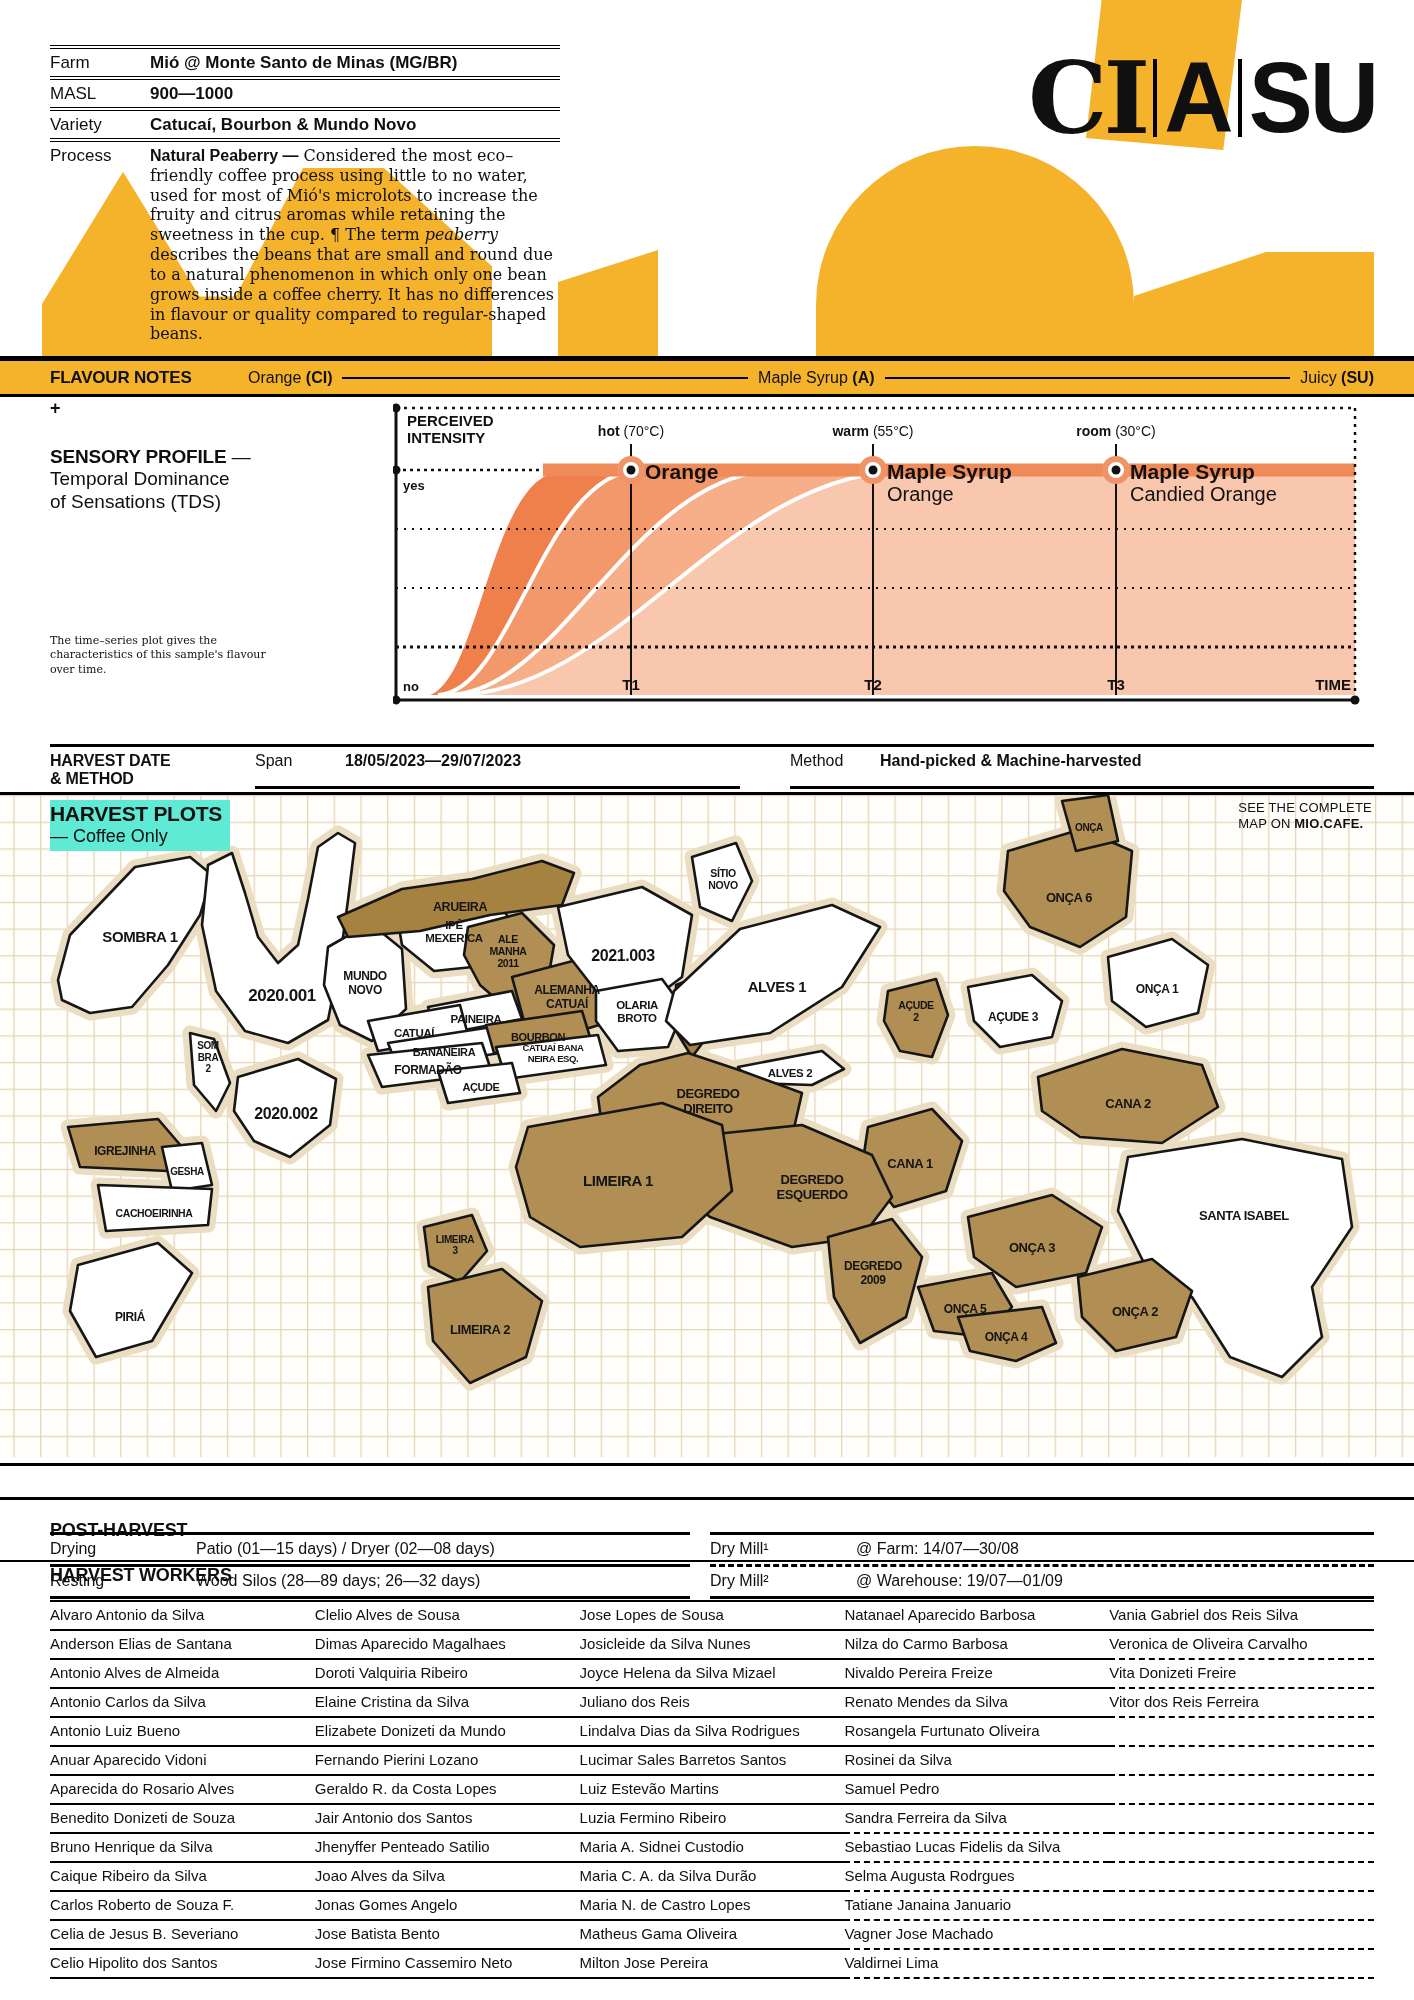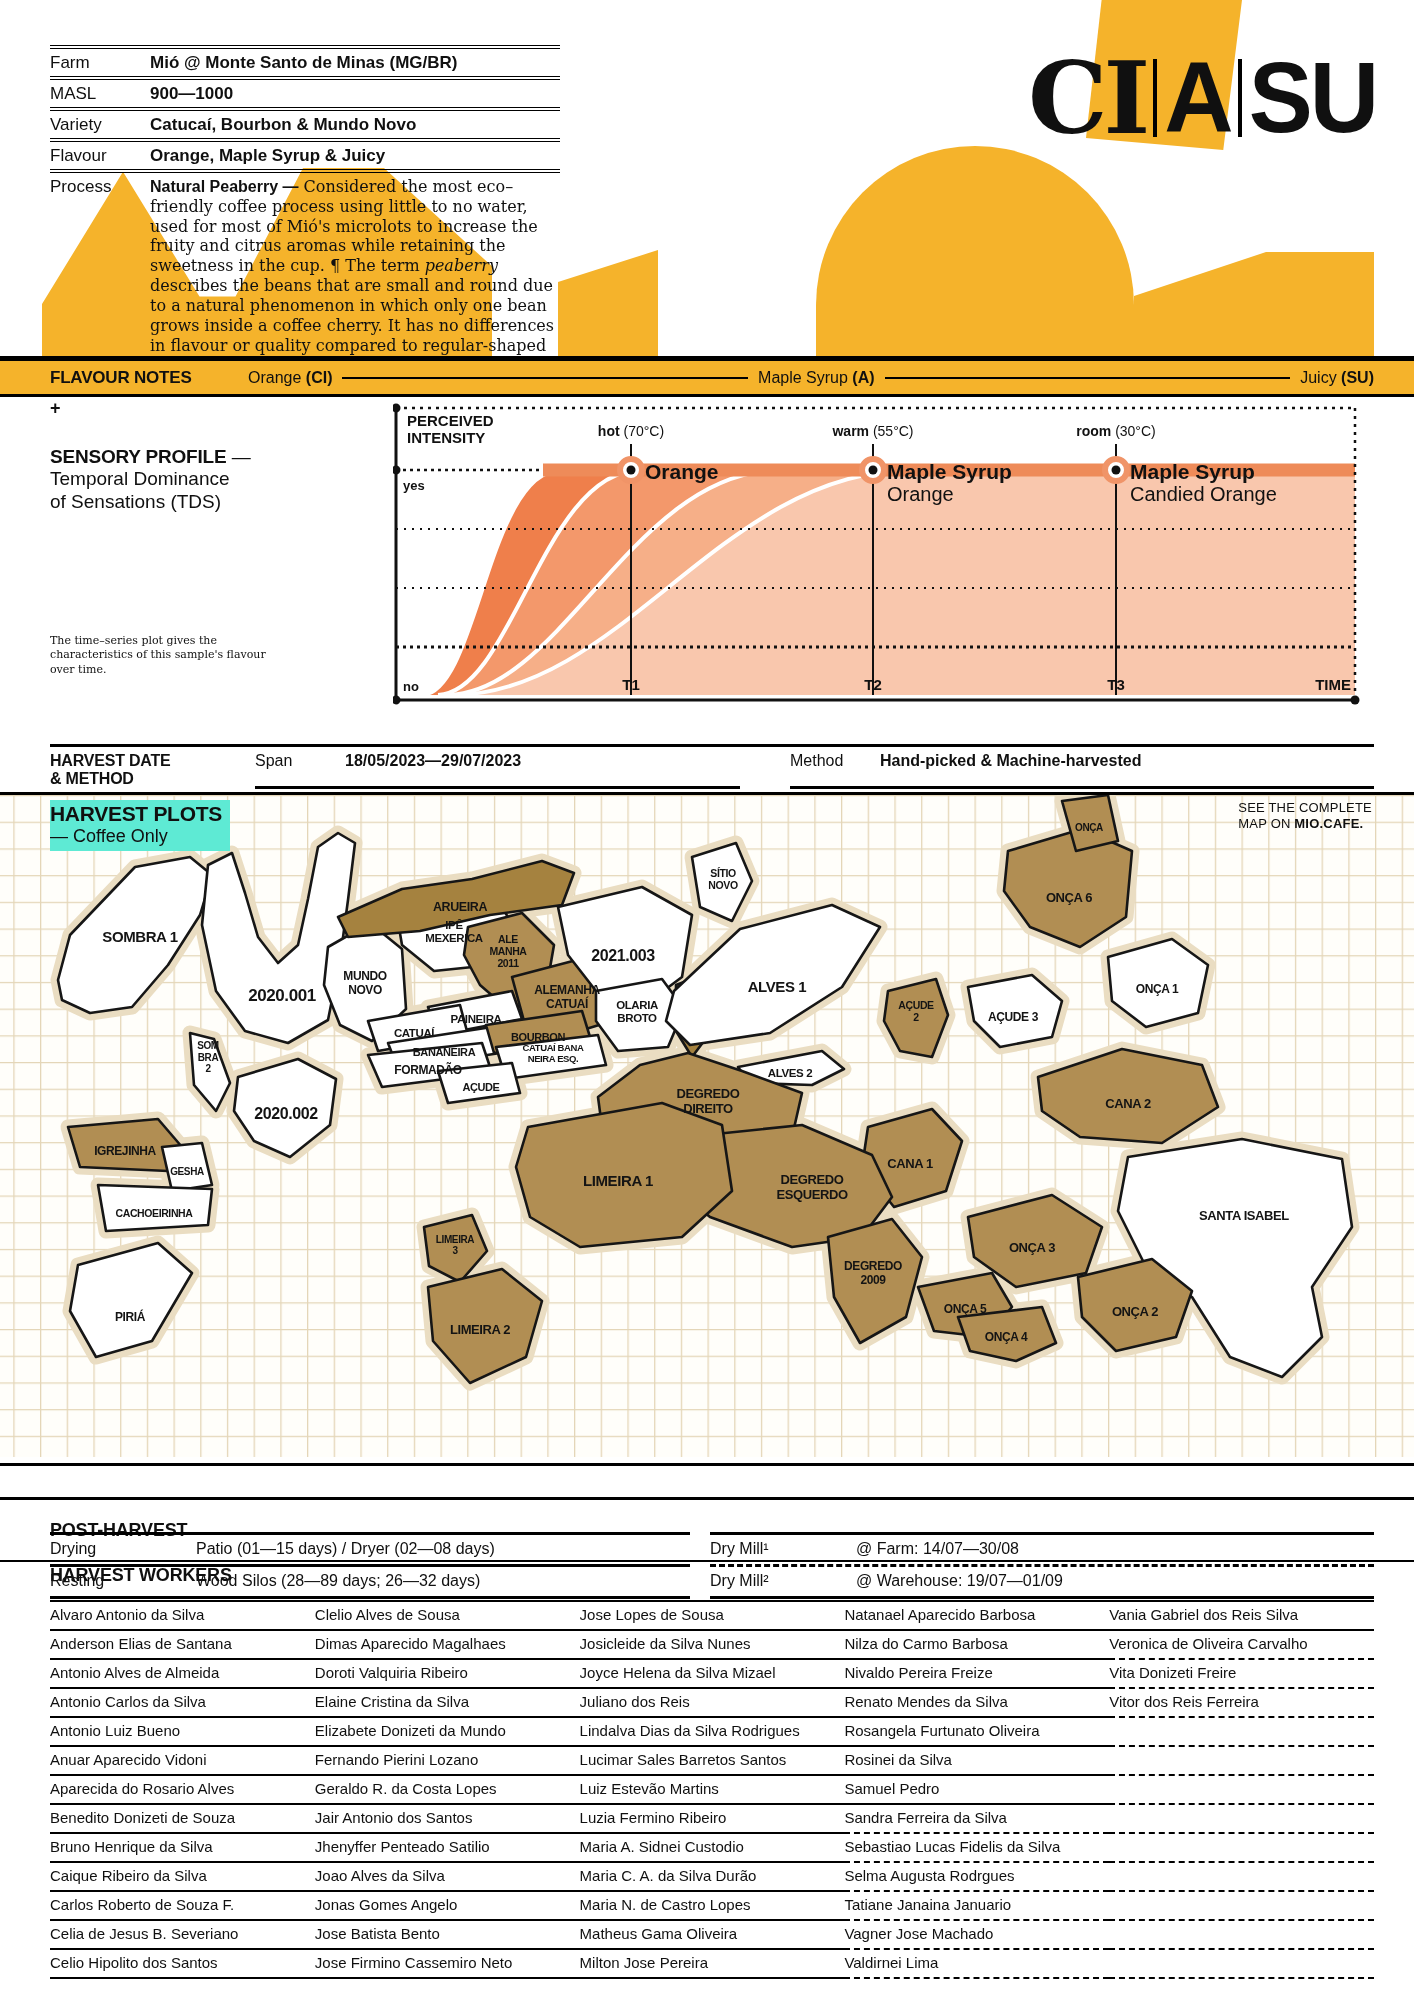--- a/index.html
+++ b/index.html
@@ -93,24 +93,20 @@
       <div class="spec-label">Farm</div>
       <div class="spec-value">Mió @ Monte Santo de Minas (MG/BR)</div>
     </div>
     <div class="spec-row">
       <div class="spec-label">MASL</div>
       <div class="spec-value">900—1000</div>
     </div>
     <div class="spec-row">
       <div class="spec-label">Variety</div>
       <div class="spec-value">Catucaí, Bourbon &amp; Mundo Novo</div>
-    </div>
-    <div class="spec-row">
-      <div class="spec-label">Flavour</div>
-      <div class="spec-value">Orange, Maple Syrup &amp; Juicy</div>
     </div>
     <div class="spec-row">
       <div class="spec-label">Process</div>
       <div id="process-text"><b>Natural Peaberry —</b><span> Considered the most eco–friendly coffee process using little to no water, used for most of Mió's microlots to increase the fruity and citrus aromas while retaining the sweetness in the cup. ¶ The term </span><i>peaberry</i><span> describes the beans that are small and round due to a natural phenomenon in which only one bean grows inside a coffee cherry. It has no differences in flavour or quality compared to regular-shaped beans.</span></div>
     </div>
   </div>
 
   <div id="fbar" class="abs">
     <span class="title">FLAVOUR NOTES</span>
     <span class="fnote"><span>Orange </span><b>(CI)</b></span>

